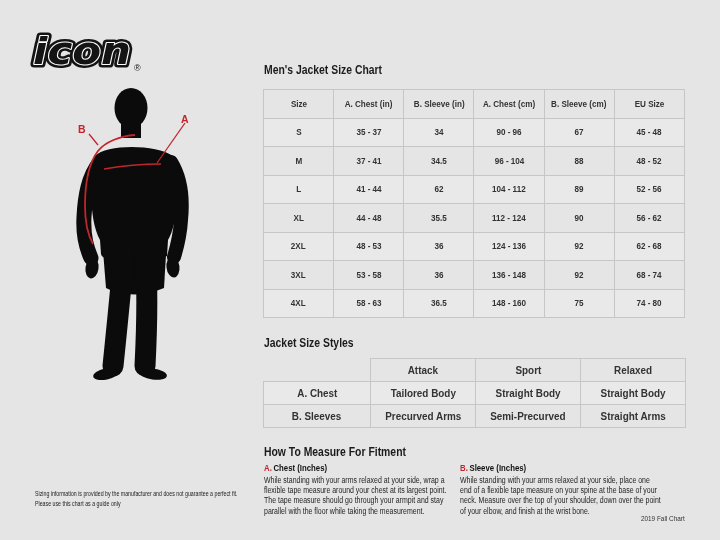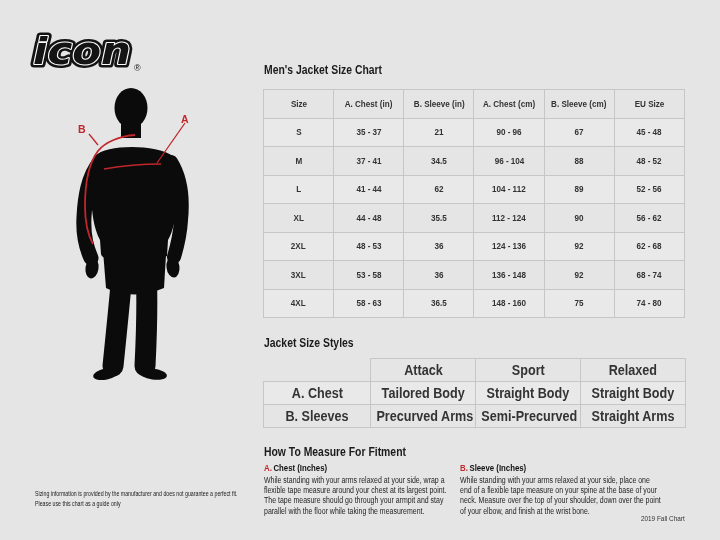--- a/index.html
+++ b/index.html
@@ -12,21 +12,21 @@
 
   
   table{border-collapse:collapse;table-layout:fixed;position:absolute;text-decoration:underline;}
   #size-table{left:263px;top:89px;width:422px;}
   #size-table td{border:1px solid #c6c6c6;height:27.5px;padding:0;
                  text-align:center;vertical-align:middle;
                  font-size:9px;font-weight:bold;color:#333;}
   #style-table{left:263px;top:358px;width:422px;}
   #style-table td{border:1px solid #c6c6c6;height:22px;padding:0;
                   text-align:center;vertical-align:middle;
-                  font-size:14px;font-weight:bold;color:#333;}
+                  font-size:11px;font-weight:bold;color:#333;}
   #style-table td.corner{border:none;background:transparent;}
   .stripe{background:#e9e9e9;}
   .ct{display:inline-block;transform:scaleX(0.9);white-space:nowrap;}
 
   
   .subh{position:absolute;font-size:9.5px;font-weight:bold;color:#111;
         white-space:nowrap;transform:scaleX(0.82);transform-origin:0 0;}
   .subh .red{color:#c0262c;margin-right:2px;}
   .para{position:absolute;font-size:8.5px;line-height:10.2px;color:#1e1e1e;
         transform:scaleX(0.82);transform-origin:0 0;}
@@ -92,21 +92,21 @@
       <td><span class="ct">Size</span></td>
       <td><span class="ct">A. Chest (in)</span></td>
       <td><span class="ct">B. Sleeve (in)</span></td>
       <td><span class="ct">A. Chest (cm)</span></td>
       <td><span class="ct">B. Sleeve (cm)</span></td>
       <td><span class="ct">EU Size</span></td>
     </tr>
     <tr class="stripe">
       <td><span class="ct">S</span></td>
       <td><span class="ct">35 - 37</span></td>
-      <td><span class="ct">21</span></td>
+      <td><span class="ct">34</span></td>
       <td><span class="ct">90 - 96</span></td>
       <td><span class="ct">67</span></td>
       <td><span class="ct">45 - 48</span></td>
     </tr>
     <tr>
       <td><span class="ct">M</span></td>
       <td><span class="ct">37 - 41</span></td>
       <td><span class="ct">34.5</span></td>
       <td><span class="ct">96 - 104</span></td>
       <td><span class="ct">88</span></td>

